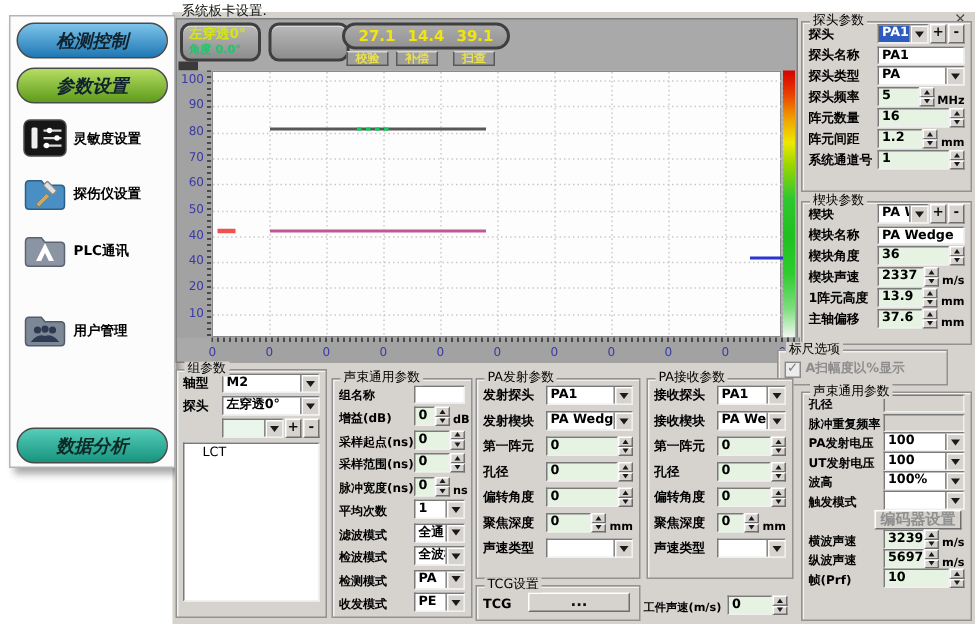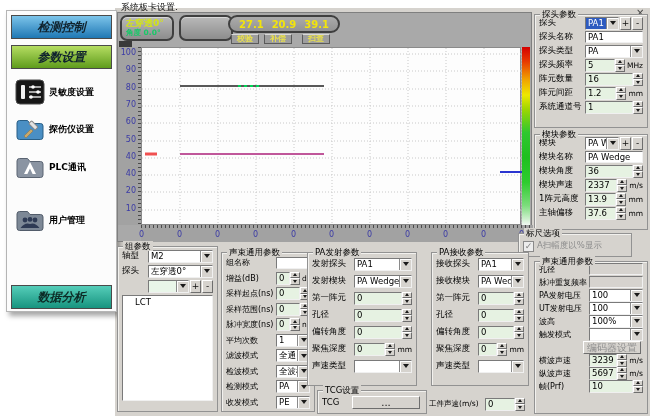--- a/index.html
+++ b/index.html
@@ -3,21 +3,21 @@
 <meta charset="utf-8">
 <style>
   *{margin:0;padding:0;box-sizing:border-box;font-family:"DejaVu Sans",sans-serif;}
   html,body{width:650px;height:416px;background:#ffffff;overflow:hidden;position:relative;}
   .abs{position:absolute;}
   .main-bg{left:115px;top:8px;width:535px;height:408px;background:#d6d3ce;}
   .app-title{left:121px;top:1px;font-size:9px;color:#111;}
   .close-x{left:636px;top:9px;font-size:10px;color:#444;line-height:8px;}
   
   .sidebar{left:6px;top:10px;width:111px;height:302px;background:#fcfcfc;border:1px solid #b5b5b5;box-shadow:3px 4px 5px rgba(0,0,0,.35);}
-  .side-btn{position:absolute;left:4px;width:101px;height:24px;border-radius:0;border:1px solid #4a4a4a;
+  .side-btn{position:absolute;left:4px;width:101px;height:24px;border-radius:12px;border:1px solid #4a4a4a;
     display:flex;align-items:center;justify-content:center;
     font-family:"DejaVu Serif",serif;font-style:italic;font-weight:bold;font-size:12px;color:#10232e;}
   .btn-detect{top:4px;background:linear-gradient(#7cc4ea,#1f78b4);}
   .btn-params{top:34px;background:linear-gradient(#b5dd62,#5f9c1c);}
   .btn-analysis{top:274px;background:linear-gradient(#55cdb9,#17947f);color:#0c2b26;}
   .side-item{position:absolute;left:8px;width:100px;height:30px;display:flex;align-items:center;gap:4px;}
   .side-item .ic{width:30px;height:26px;flex:0 0 30px;}
   .side-item .side-lbl{font-size:9px;font-weight:bold;color:#000;}
   
   .plotband{left:117px;top:12px;width:415px;height:230px;background:#a9a9a9;border:1px solid #7f7f7f;}
@@ -39,21 +39,21 @@
   .colorbar{position:absolute;left:404px;top:34px;width:8px;height:178px;
     background:linear-gradient(to bottom,#d40000 0%,#e83800 8%,#f0a000 18%,#eee800 27%,#9ed600 35%,#2fc82f 48%,#1fc01f 62%,#2ecc2e 76%,#7cdd7c 89%,#f2f8f2 100%);}
   .hruler{position:absolute;left:23px;top:212px;width:392px;height:17px;background:#a2a2a2;}
   .hruler .strip{position:absolute;left:0;top:0;width:100%;height:3px;
     background:repeating-linear-gradient(to right,#4a4a4a 0 1px,transparent 1px 4px);}
   .xtick{position:absolute;top:5px;font-size:8px;color:#3a3aa6;}
   
   .gbox{position:absolute;border:1px solid #929292;box-shadow:inset 1px 1px 0 #f2f1ee;background:#d6d3ce;}
   .nobox{position:absolute;}
   .gtitle{position:absolute;top:-6px;left:5px;background:#d6d3ce;padding:0 2px;font-size:8.5px;color:#000;line-height:10px;}
-  .row{display:flex;align-items:center;height:12px;margin:2px 4px 0 4px;}
+  .row{display:flex;align-items:flex-end;height:12px;margin:2px 4px 0 4px;font-weight:bold;}
   .row.right{justify-content:flex-end;}
   .lbl{flex:0 0 var(--lw,44px);font-size:8.5px;color:#000;white-space:nowrap;overflow:hidden;}
   .textbox{flex:1;height:12px;background:#fff;border:1px solid;border-color:#7a7a7a #f0f0f0 #f0f0f0 #7a7a7a;
     font-size:8.5px;line-height:10px;padding:0 2px;white-space:nowrap;overflow:hidden;}
   .textbox.dis{background:#d6d3ce;color:#666;}
   .combo{flex:1;display:flex;height:13px;border:1px solid;border-color:#7a7a7a #f0f0f0 #f0f0f0 #7a7a7a;background:#fff;min-width:24px;}
   .combo.tint{background:#e9f6e9;}
   .cval{flex:1;font-size:8.5px;line-height:11px;padding:0 2px;white-space:nowrap;overflow:hidden;}
   .combo.sel .cval{background:#2e5bc0;color:#fff;}
   .cbtn{flex:0 0 12px;background:#d6d3ce;border-left:1px solid #8a8a8a;box-shadow:inset 1px 1px 0 #fff;
@@ -83,21 +83,21 @@
   #p-ruler{left:518px;top:233px;width:114px;height:24px;--lw:0px;}
   #p-ruler .row{margin-top:6px;}
   #p-global{left:534px;top:261px;width:114px;height:153px;--lw:50px;}
   #p-global .row{margin-top:1px;height:12px;}
   #p-global .lbl{font-size:8px;}
   #p-group{left:117px;top:246px;width:101px;height:166px;--lw:26px;}
   #p-group .row{margin-top:3px;}
   #p-common{left:221px;top:252px;width:94px;height:160px;--lw:50px;}
   #p-common .row{margin-top:3.5px;}
   #p-common .lbl{font-size:8px;}
-  #p-transmit{left:307px;top:252px;width:110px;height:134px;--lw:42px;}
+  #p-transmit{left:317px;top:252px;width:110px;height:134px;--lw:42px;}
   #p-transmit .row{margin-top:5px;}
   #p-tcg{left:317px;top:390px;width:110px;height:24px;--lw:30px;}
   #p-tcg .row{margin-top:5px;}
   #p-receive{left:431px;top:252px;width:98px;height:134px;--lw:42px;}
   #p-receive .row{margin-top:5px;}
   #p-workpiece{left:425px;top:396px;width:104px;height:16px;--lw:56px;}
   #p-workpiece .lbl{font-size:7.5px;}
 </style>
 </head>
 <body>
@@ -164,21 +164,21 @@
 </div>
 
 <div class="abs plotband">
   <div class="tbtn" style="left:2px;">
     <div class="l1">左穿透0°</div>
     <div class="l2">角度 0.0°</div>
   </div>
   <div class="tbtn" style="left:61px;"></div>
   <div class="readout">
     <span>27.1</span>
-    <span>20.9</span>
+    <span>14.4</span>
     <span>39.1</span>
   </div>
   <span class="minibtn" style="left:113px;">校验</span>
   <span class="minibtn" style="left:146px;">补偿</span>
   <span class="minibtn" style="left:184px;">扫查</span>
   <div class="plot-tab"></div>
   <div class="vruler">
       <div class="strip"></div>
       <span class="ytick" style="top: 1px;">100</span>
       <span class="ytick" style="top: 18px;">90</span>

